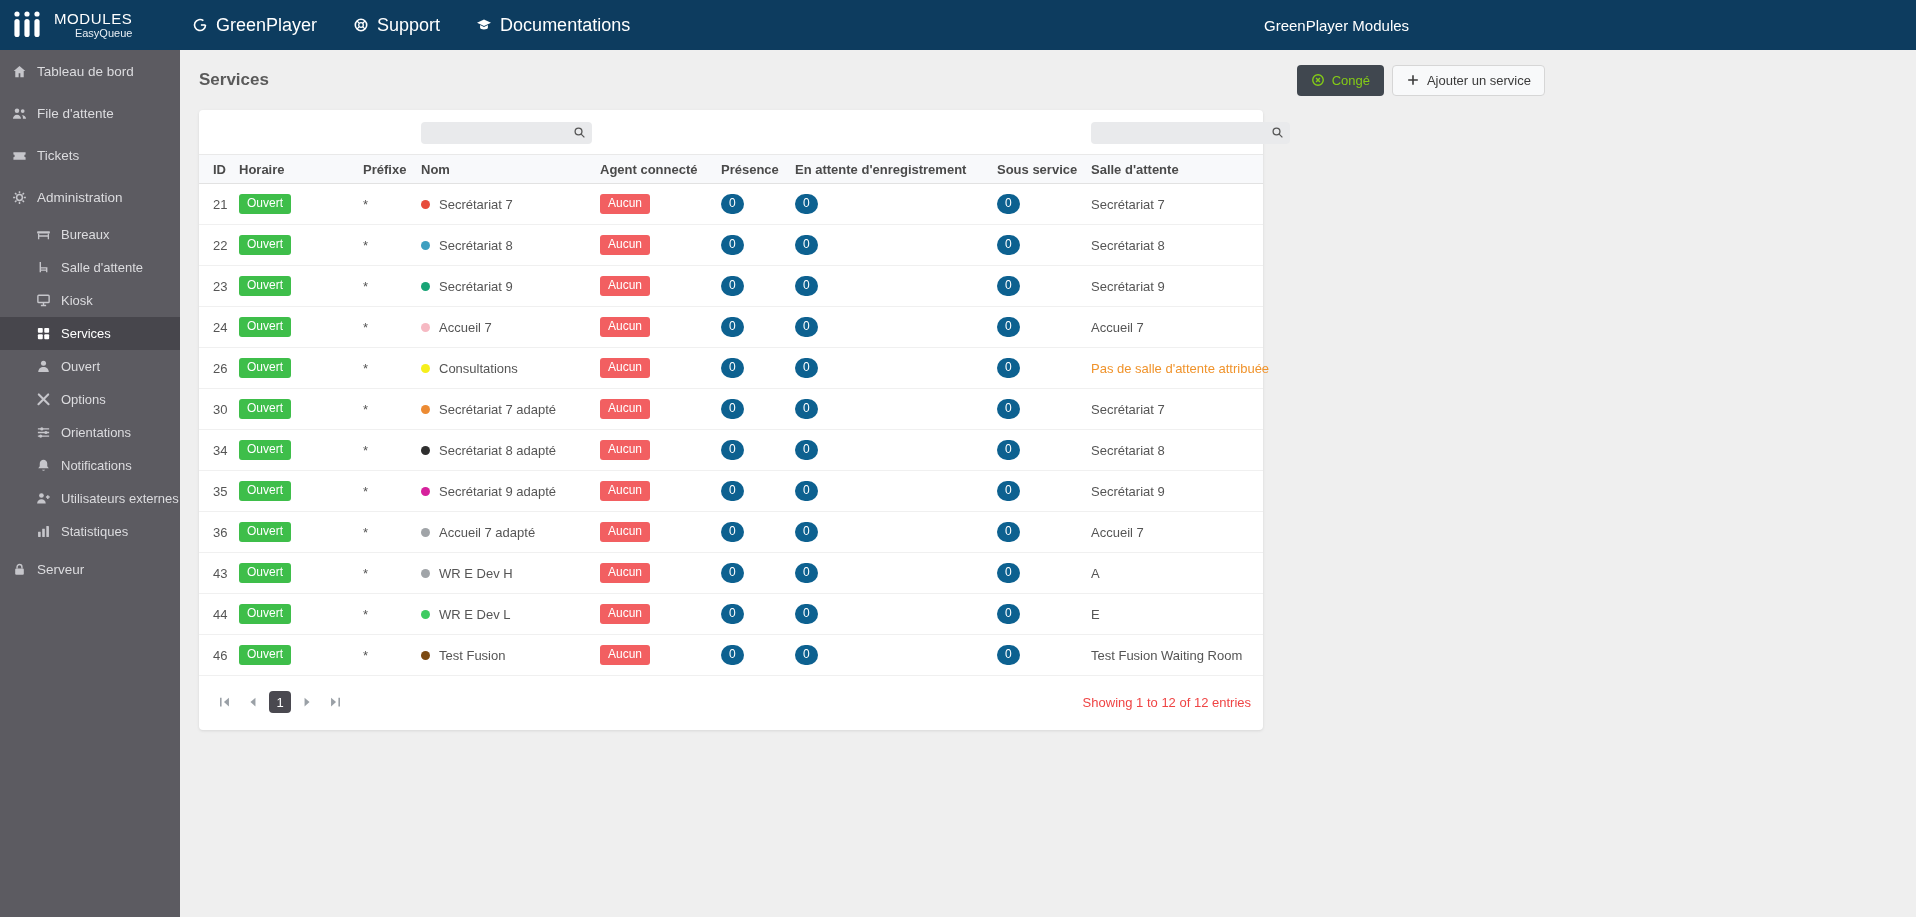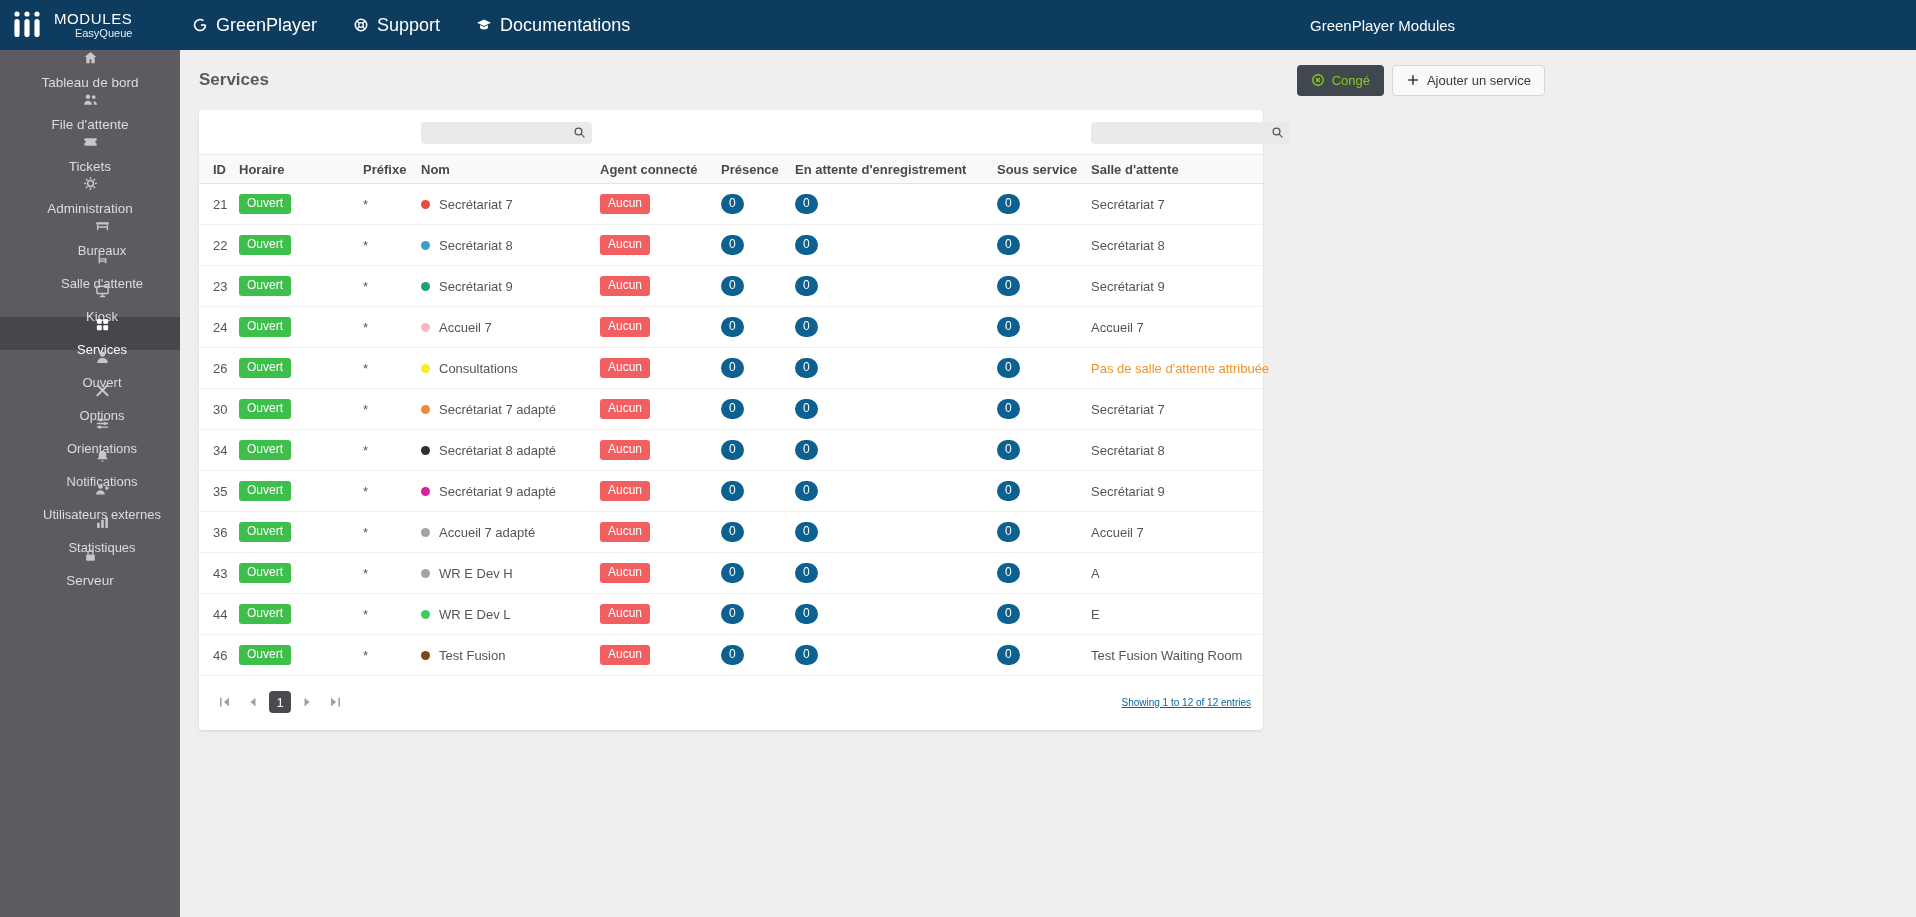--- a/index.html
+++ b/index.html
@@ -9,26 +9,26 @@
   
   .topbar { height:50px; background:#0d3c5f; display:flex; align-items:center; color:#fff; position:relative; }
   .brand { width:180px; display:flex; align-items:center; gap:12px; padding:0 12px; cursor:pointer; }
   .logo svg { width:30px; height:32px; display:block; }
   .brand-text { display:flex; flex-direction:column; line-height:1.1; }
   .brand-title { font-size:15px; font-weight:normal; letter-spacing:.6px; }
   .brand-sub { font-size:11px; align-self:flex-end; color:#e8eef4; }
   .top-nav { display:flex; gap:36px; margin-left:12px; }
   .nav-item { display:flex; align-items:center; gap:8px; font-size:18px; cursor:pointer; }
   .n-icon svg { width:16px; height:16px; display:block; }
-  .top-right { position:absolute; left:1310px; font-size:15px; }
+  .top-right { position:absolute; left:1264px; font-size:15px; }
 
   
   .layout { display:flex; height:867px; }
   .sidebar { width:180px; background:#5c5b61; flex-shrink:0; color:#dcdcdf; }
-  .side-item { height:42px; display:flex; align-items:center; gap:10px; padding:0 12px; font-size:13.5px; cursor:pointer;flex-direction:column; }
+  .side-item { height:42px; display:flex; align-items:center; gap:10px; padding:0 12px; font-size:13.5px; cursor:pointer; }
   .side-item.sub { height:33px; padding-left:36px; font-size:13px; }
   .side-item.active { background:#47464c; color:#fff; }
   .s-icon { color:#c6c6cb; display:flex; }
   .side-item.active .s-icon { color:#fff; }
   .s-icon svg { width:15px; height:15px; display:block; }
   .s-label { white-space:nowrap; }
 
   .main { flex:1; padding-left:19px; }
   .page-head { width:1346px; height:60px; display:flex; align-items:center; }
   .page-title { font-size:17px; font-weight:bold; color:#5a5a5a; }
@@ -66,21 +66,21 @@
   .act.disabled { color:#c3c7cc; cursor:default; }
   .act svg { width:14px; height:14px; display:block; }
 
   
   .pager-row { display:flex; align-items:center; gap:4px; padding:14px 12px 8px 14px; }
   .pg-ctl { width:24px; height:24px; display:flex; align-items:center; justify-content:center; color:#9aa0a6; background:none; border:none; cursor:pointer; }
   .pg-ctl svg { width:14px; height:14px; display:block; }
   .pg-pages { display:flex; gap:4px; }
   .page-num { width:22px; height:22px; border:none; border-radius:4px; background:#fff; color:#777; font-size:13px; cursor:pointer; font-family:inherit; }
   .page-num.active { background:#4a4950; color:#fff; }
-  .summary { margin-left:auto; font-size:10px; color:#0369a1;text-decoration:underline; }
+  .summary { margin-left:auto; font-size:13px; color:#ef4444; }
 </style>
 </head>
 <body>
 
 <div class="topbar">
   <div class="brand">
     <span class="logo">
         <svg viewBox="0 0 30 32" fill="#fff">
           <circle cx="5" cy="5" r="2.6"></circle>
           <rect x="2.4" y="10" width="5.2" height="18" rx="2.6"></rect>

